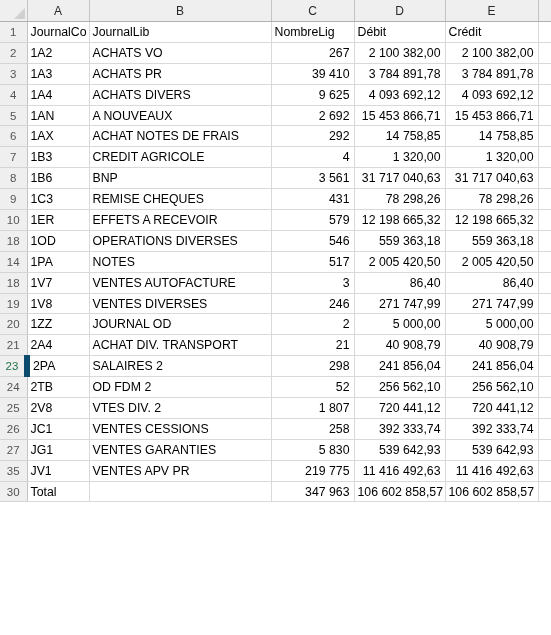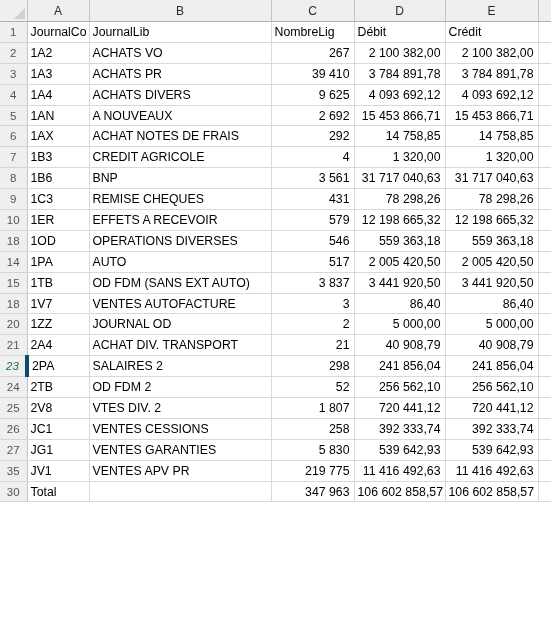--- a/index.html
+++ b/index.html
@@ -60,22 +60,21 @@
     color: #555555;
     font-size: 11.5px;
     text-align: center;
     vertical-align: middle;
     padding: 0;
     height: 19.9px;
   }
   td.rowhead.active {
     color: #217346;
     font-weight: normal;
-    border-right: 4px solid #0c4a6e;
-    font-style: italic;
+    border-right: 6px solid #0c4a6e;
   }
   
   td.cell {
     border-right: 1px solid #d9d9d9;
     border-bottom: 1px solid #d9d9d9;
     height: 19.9px;
     padding: 0 3px;
     vertical-align: middle;
     white-space: nowrap;
     overflow: hidden;
@@ -220,45 +219,45 @@
           <td class="cell txt">1OD</td>
           <td class="cell txt">OPERATIONS DIVERSES</td>
           <td class="cell num">546</td>
           <td class="cell num">559 363,18</td>
           <td class="cell num">559 363,18</td>
           <td class="cell blank"></td>
         </tr>
         <tr>
           <td class="rowhead">14</td>
           <td class="cell txt">1PA</td>
-          <td class="cell txt">AUTO</td>
+          <td class="cell txt">NOTES</td>
           <td class="cell num">517</td>
           <td class="cell num">2 005 420,50</td>
           <td class="cell num">2 005 420,50</td>
-          <td class="cell blank"></td>
-        </tr>
-        <tr>
-          <td class="rowhead">15</td>
-          <td class="cell txt">1TB</td>
-          <td class="cell txt">OD FDM (SANS EXT AUTO)</td>
-          <td class="cell num">3 837</td>
-          <td class="cell num">3 441 920,50</td>
-          <td class="cell num">3 441 920,50</td>
           <td class="cell blank"></td>
         </tr>
         <tr>
           <td class="rowhead">18</td>
           <td class="cell txt">1V7</td>
           <td class="cell txt">VENTES AUTOFACTURE</td>
           <td class="cell num">3</td>
           <td class="cell num">86,40</td>
           <td class="cell num">86,40</td>
           <td class="cell blank"></td>
         </tr>
         <tr>
+          <td class="rowhead">19</td>
+          <td class="cell txt">1V8</td>
+          <td class="cell txt">VENTES DIVERSES</td>
+          <td class="cell num">246</td>
+          <td class="cell num">271 747,99</td>
+          <td class="cell num">271 747,99</td>
+          <td class="cell blank"></td>
+        </tr>
+        <tr>
           <td class="rowhead">20</td>
           <td class="cell txt">1ZZ</td>
           <td class="cell txt">JOURNAL OD</td>
           <td class="cell num">2</td>
           <td class="cell num">5 000,00</td>
           <td class="cell num">5 000,00</td>
           <td class="cell blank"></td>
         </tr>
         <tr>
           <td class="rowhead">21</td>

